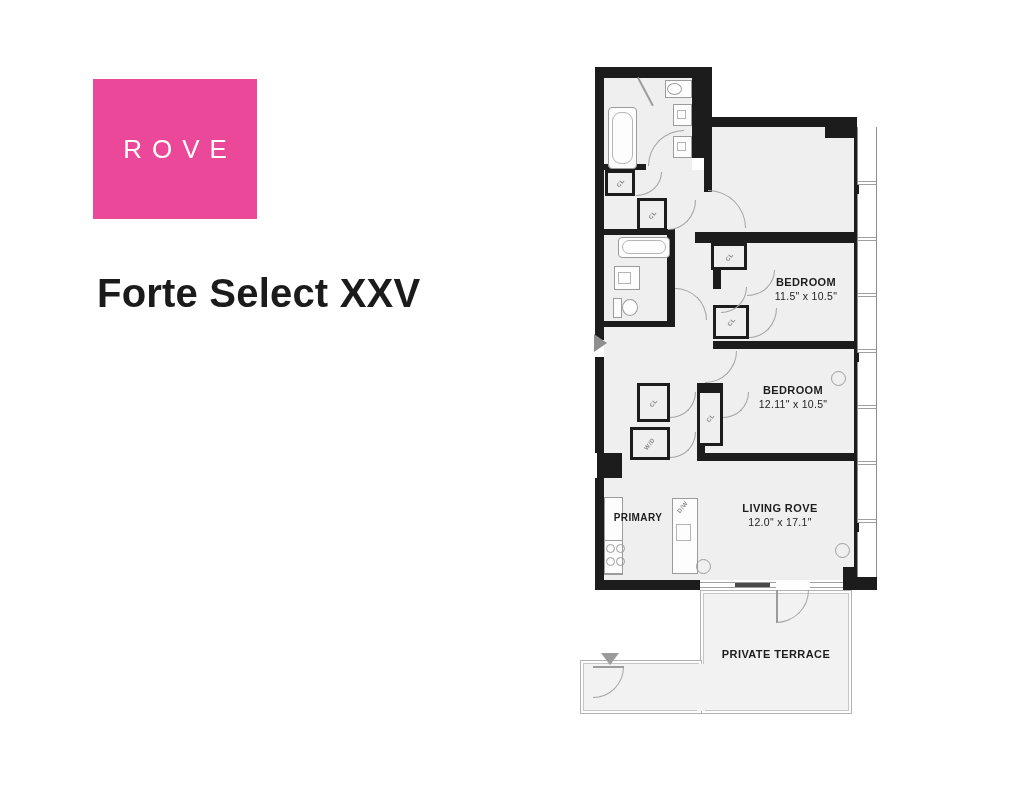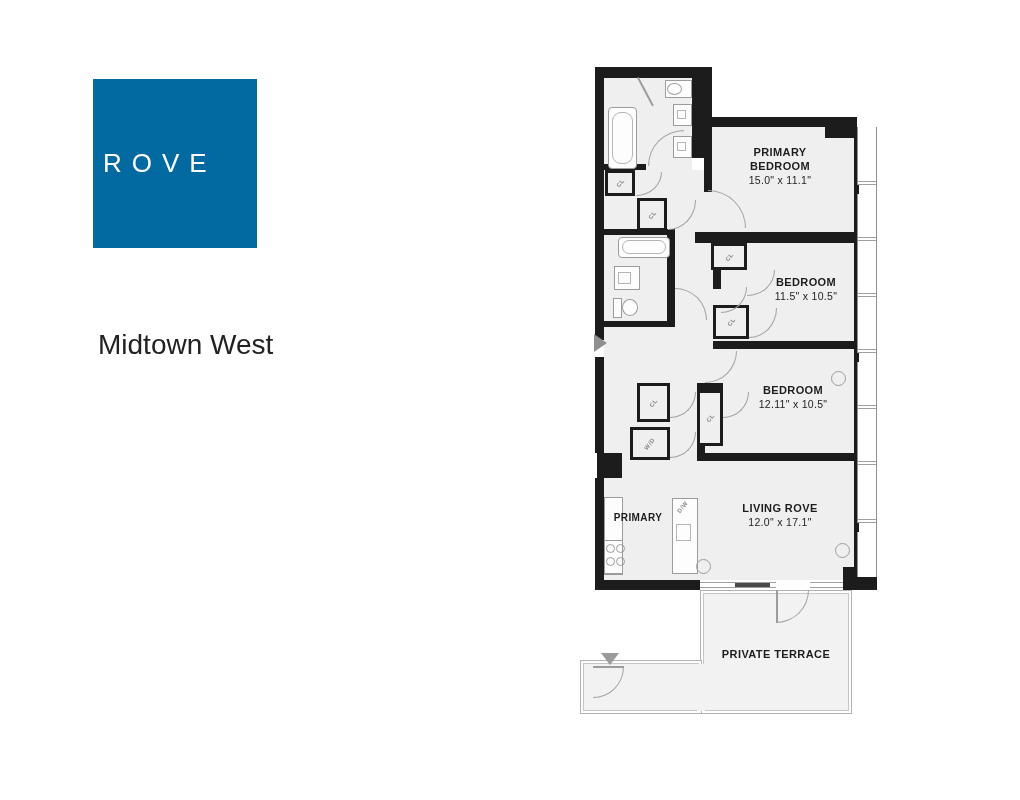--- a/index.html
+++ b/index.html
@@ -2,22 +2,22 @@
 <html><head>
 <meta charset="utf-8">
 <style>
   * { margin:0; padding:0; box-sizing:border-box; }
   html,body { background:#ffffff; }
   .canvas { position:relative; width:1020px; height:800px; background:#fff; overflow:hidden;
             font-family:"Liberation Sans", sans-serif; }
   .abs { position:absolute; }
 
   
-  .logo { left:93px; top:79px; width:164px; height:169px; background:#0369a1;
-          display:flex; align-items:center; justify-content:flex-start; }
+  .logo { left:93px; top:79px; width:164px; height:140px; background:#ec4899;
+          display:flex; align-items:center; justify-content:center; }
   .logo-text { color:#fff; font-size:26px; font-weight:400; letter-spacing:10px; padding-left:10px; }
   .title { left:97px; top:271px; font-size:40px; font-weight:600; color:#1b1b1b; letter-spacing:0.2px; }
   .subtitle { left:98px; top:329px; font-size:28px; font-weight:400; color:#222; }
 
   
   .plan { left:560px; top:40px; width:460px; height:720px; }
   .fl  { position:absolute; background:#efefef; }
   .wl  { position:absolute; background:#1c1c1c; }
   .closet { position:absolute; background:#efefef; border:3px solid #1c1c1c;
             display:flex; align-items:center; justify-content:center; }
@@ -49,21 +49,21 @@
   .burner { position:absolute; width:9px; height:9px; border:1.2px solid #9c9c9c; border-radius:50%; }
 </style>
 </head>
 <body>
 
 <div class="canvas">
 
   <div class="abs logo">
     <span class="logo-text">ROVE</span>
   </div>
-  <div class="abs subtitle">Midtown West</div>
+  <div class="abs title">Forte Select XXV</div>
 
   <div class="abs plan">
 
     <div class="fl" style="left:44px;top:38px;width:88px;height:92px"></div>
     <div class="fl" style="left:44px;top:130px;width:109px;height:179px"></div>
     <div class="fl" style="left:44px;top:309px;width:93px;height:104px"></div>
     <div class="fl" style="left:44px;top:413px;width:93px;height:127px"></div>
     <div class="fl" style="left:137px;top:413px;width:160px;height:127px"></div>
     <div class="fl" style="left:144px;top:87px;width:153px;height:105px"></div>
     <div class="fl" style="left:153px;top:203px;width:144px;height:106px"></div>
@@ -181,24 +181,20 @@
     <div class="inner-line" style="left:116px;top:484px;width:15px;height:17px"></div>
     <div class="tiny" style="position:absolute;left:116px;top:464px">D/W</div>
 
     <div class="circle" style="left:271px;top:331px;width:15px;height:15px"></div>
     <div class="circle" style="left:136px;top:519px;width:15px;height:15px"></div>
     <div class="circle" style="left:275px;top:503px;width:15px;height:15px"></div>
 
     <div class="tri-right" style="left:34px;top:294px"></div>
     <div class="tri-down" style="left:41px;top:613px"></div>
 
-    <div class="rlabel" style="left:170px;top:106px;width:100px">
-      <div class="rname">PRIMARY BEDROOM</div>
-      <div class="rdims">15.0" x 11.1"</div>
-    </div>
     <div class="rlabel" style="left:196px;top:236px;width:100px">
       <div class="rname">BEDROOM</div>
       <div class="rdims">11.5" x 10.5"</div>
     </div>
     <div class="rlabel" style="left:183px;top:344px;width:100px">
       <div class="rname">BEDROOM</div>
       <div class="rdims">12.11" x 10.5"</div>
     </div>
     <div class="rlabel" style="left:160px;top:462px;width:120px">
       <div class="rname">LIVING ROVE</div>

